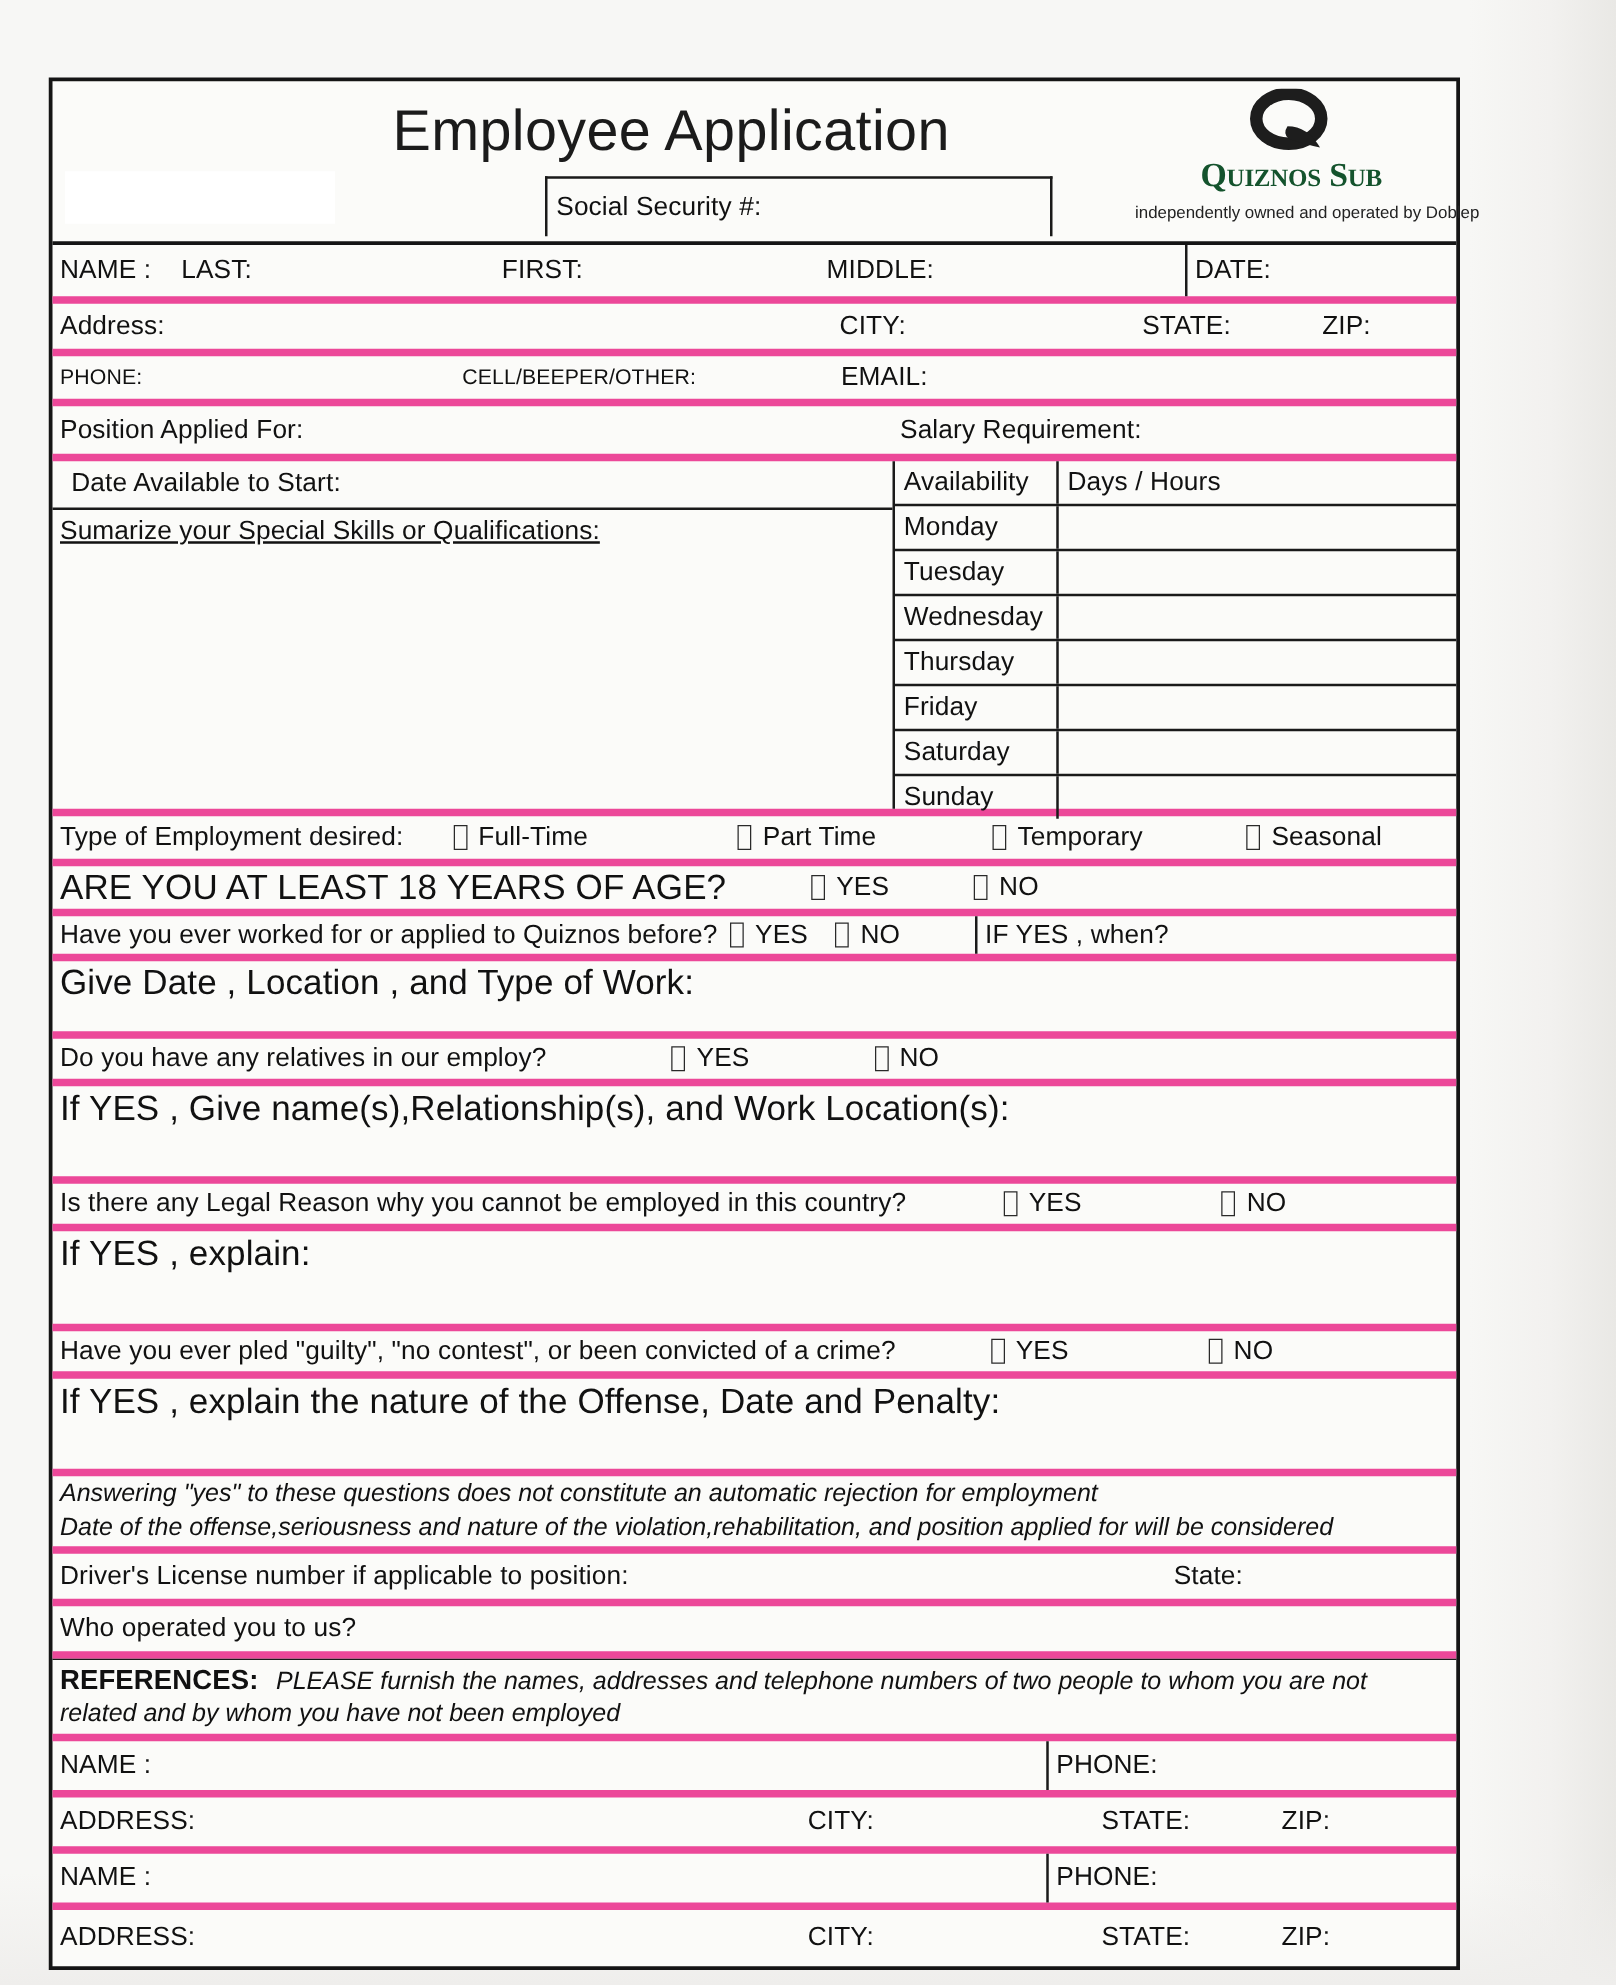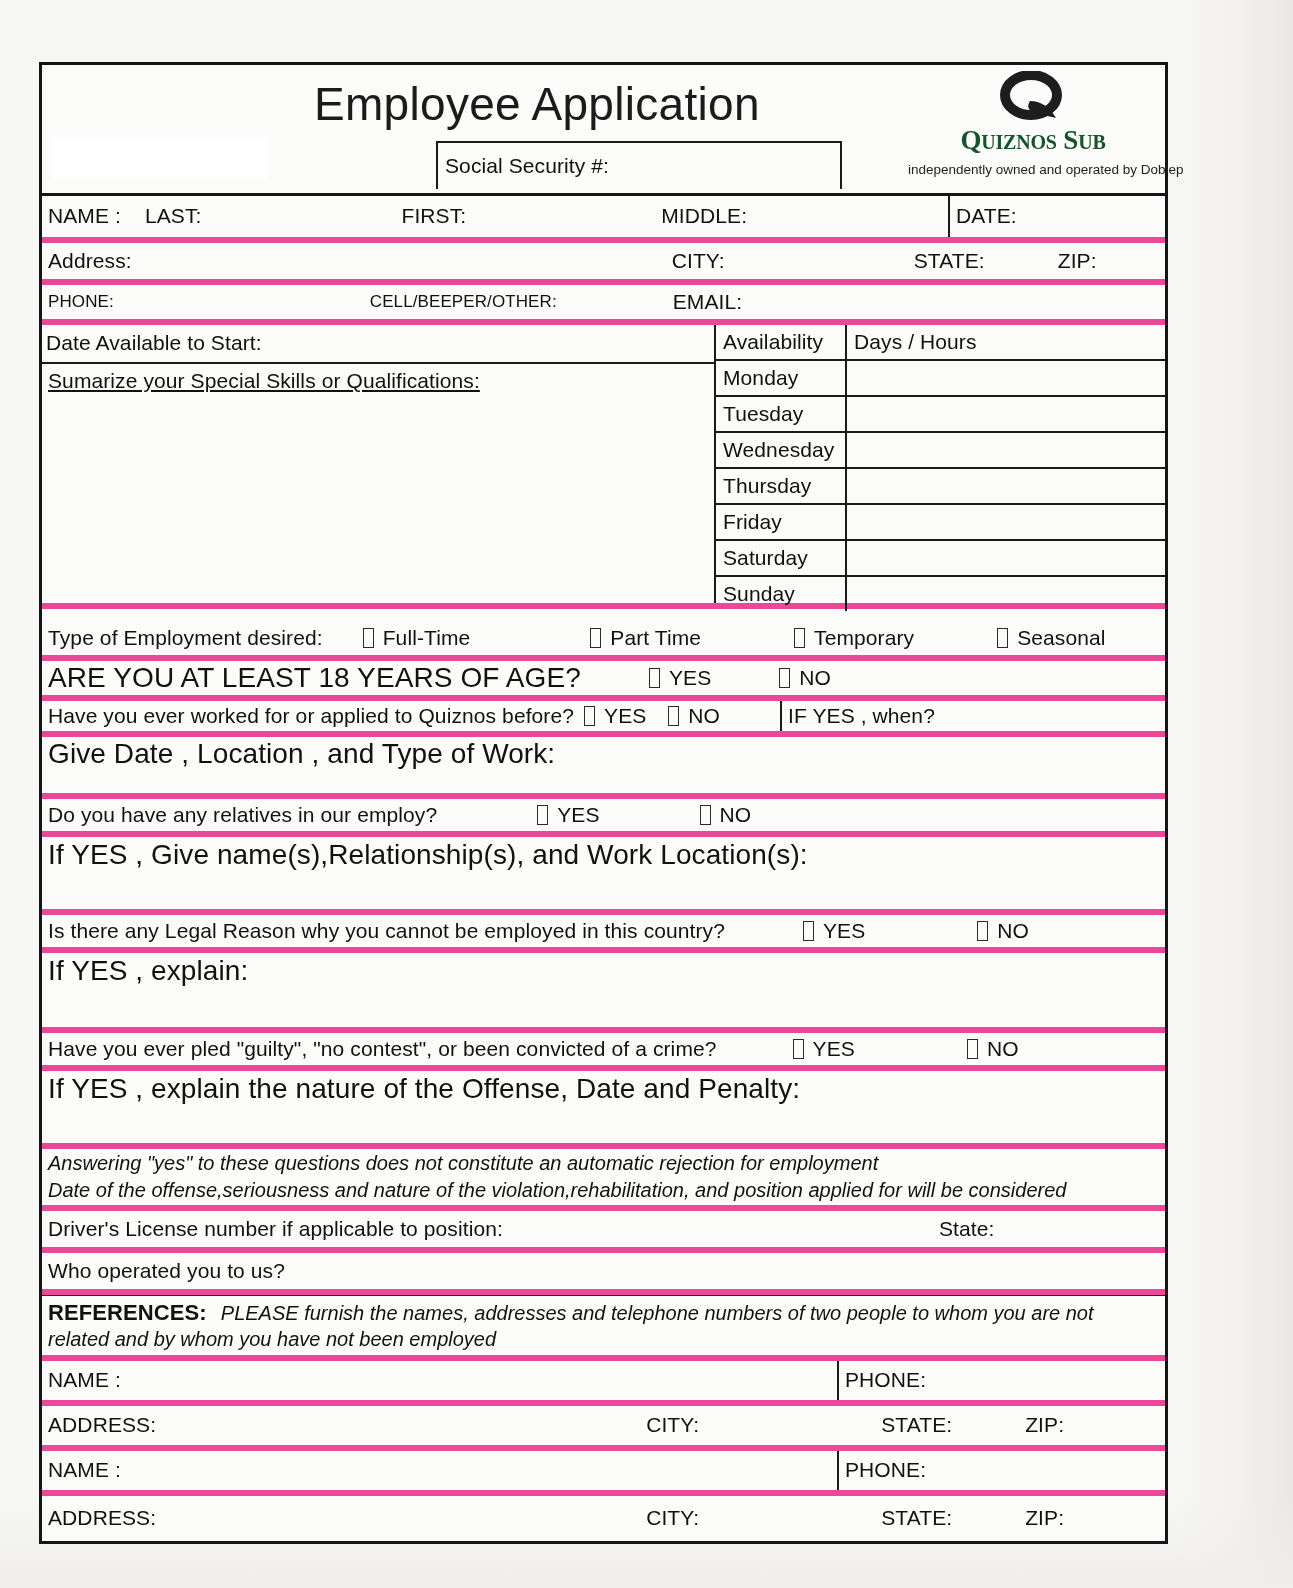--- a/index.html
+++ b/index.html
@@ -220,25 +220,33 @@
   </div>
 
   <div class="row" style="height:40px;">
     <div class="cell" style="width:100%;">
       <span class="lbl lbl-sm">PHONE:</span>
       <span class="lbl lbl-sm" style="margin-left:256px;">CELL/BEEPER/OTHER:</span>
       <span class="lbl" style="margin-left:116px;">EMAIL:</span>
     </div>
   </div>
 
+  <div class="row" style="height:44px;">
+    <div class="cell" style="width:672px;">
+      <span class="lbl">Position Applied For:</span>
+    </div>
+    <div class="cell" style="flex:1;">
+      <span class="lbl">Salary Requirement:</span>
+    </div>
+  </div>
 
   <div class="row" style="height:284px;">
 
     <div style="width:672px; display:flex; flex-direction:column;">
-      <div style="height:39px; border-bottom:2px solid #1a1a1a; display:flex; align-items:center; padding-left:4px; box-sizing:border-box;">
+      <div style="height:39px; border-bottom:2px solid #1a1a1a; display:flex; align-items:center; padding-left:15px; box-sizing:border-box;">
         <span class="lbl">Date Available to Start:</span>
       </div>
       <div style="flex:1; padding:6px; box-sizing:border-box;">
         <span class="lbl underline">Sumarize your Special Skills or Qualifications:</span>
       </div>
     </div>
 
     <div class="cell vdiv" style="flex:1; padding:0; display:block;">
       <div class="avail-row">
         <div class="avail-name">
@@ -301,21 +309,21 @@
         <div class="avail-name">
             <span class="lbl">Sunday</span>
           </div>
         <div class="avail-hours" style="display:flex;align-items:center;padding-left:7px;">
             <span class="lbl"></span>
           </div>
       </div>
     </div>
   </div>
 
-  <div class="row" style="height:40px;margin-top:12px;">
+  <div class="row" style="height:40px;">
     <div class="cell" style="width:100%;">
       <span class="lbl">Type of Employment desired:</span>
       <span class="opt lbl" style="margin-left:40px;">
         <span class="cb"></span>
         <span>Full-Time</span>
       </span>
       <span class="opt lbl" style="margin-left:80px;padding-left:40px;">
         <span class="cb"></span>
         <span>Part Time</span>
       </span>

